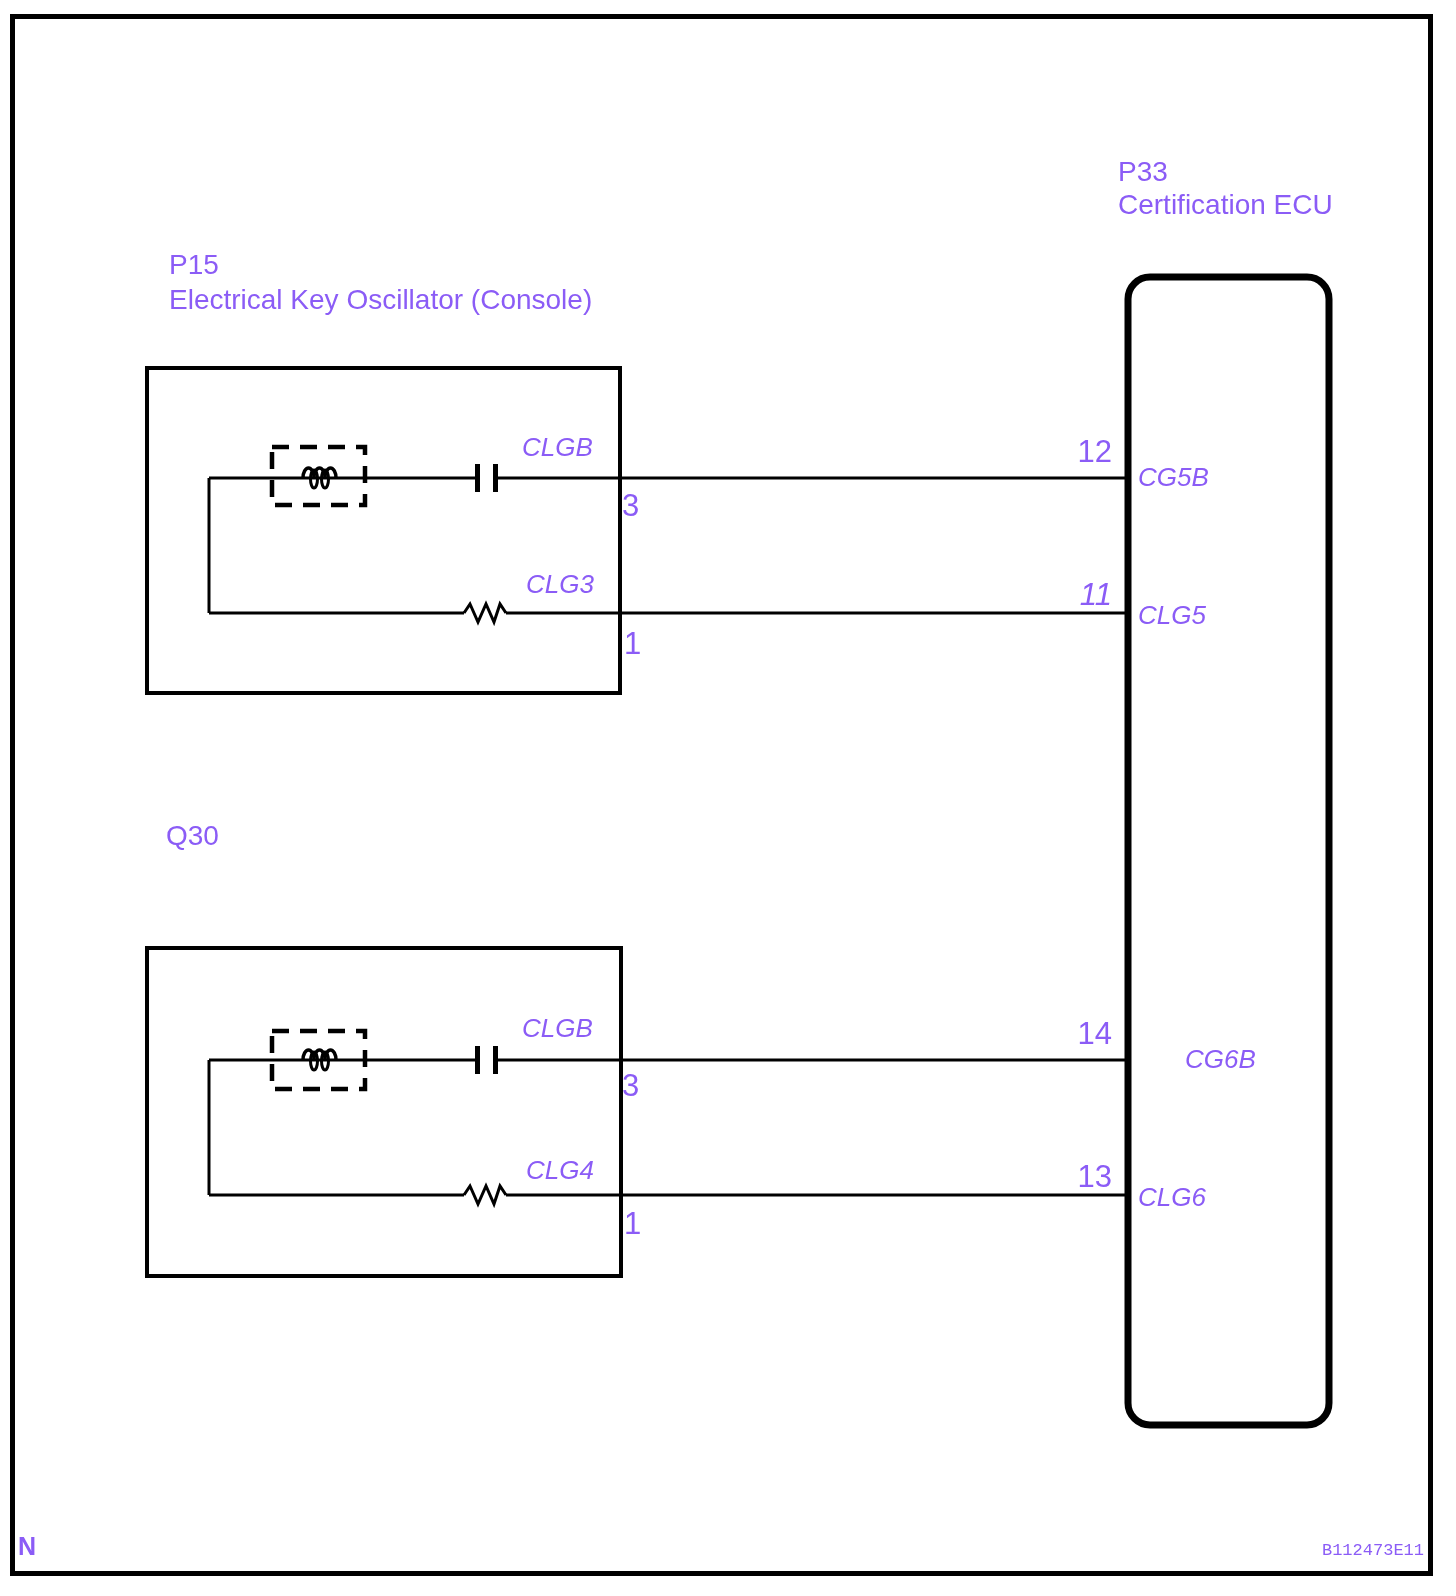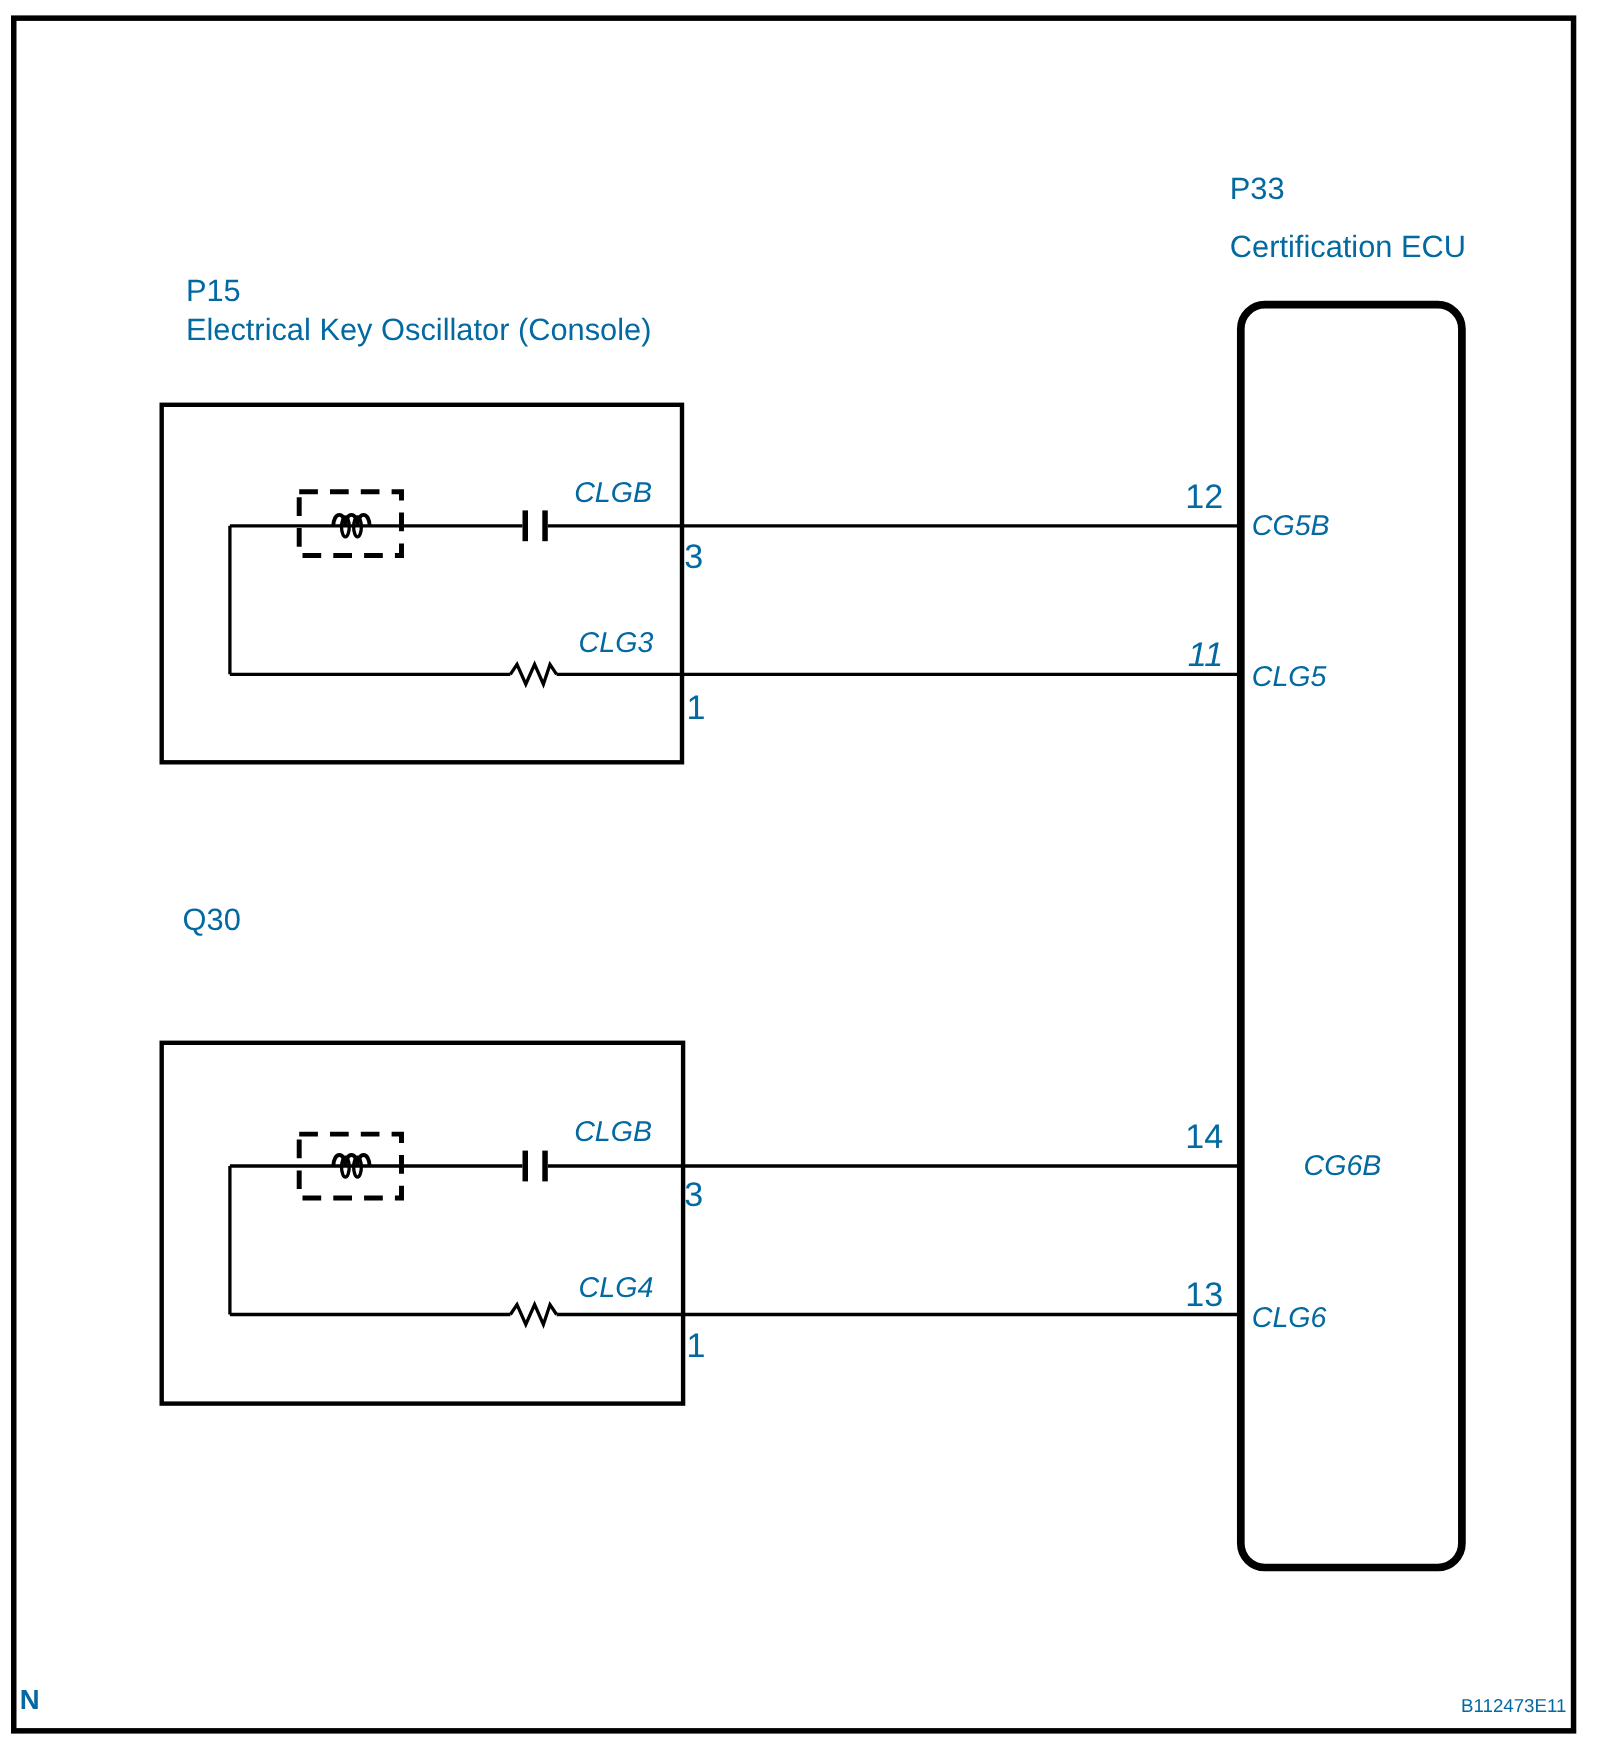--- a/index.html
+++ b/index.html
@@ -6,21 +6,21 @@
   .canvas {
     position: relative;
     width: 1456px;
     height: 1596px;
     background: #ffffff;
     font-family: "Liberation Sans", sans-serif;
     color: #000000;
     overflow: hidden;
   }
   .canvas svg { position: absolute; left: 0; top: 0; }
-  .t { position: absolute; white-space: nowrap; color: #0369a1; }
+  .t { position: absolute; white-space: nowrap; color: #8b5cf6; }
   .h    { font-size: 28px; }
   .lbl  { font-size: 26px; font-style: italic; }
   .pin  { font-size: 31px; }
   .pin-r { width: 100px; text-align: right; }
   .code { font-size: 17px; width: 224px; text-align: right; }
   .nmark { font-size: 25px; font-weight: bold; }
 </style>
 </head>
 <body>
 
@@ -72,21 +72,21 @@
       <ellipse cx="325" cy="1061" rx="3.5" ry="9" stroke-width="3"></ellipse>
     </g>
   </svg>
 
   <div class="t h" style="left:169px; top:249px;">P15</div>
   <div class="t h" style="left:169px; top:284px;">Electrical Key Oscillator (Console)</div>
 
   <div class="t h" style="left:166px; top:820px;">Q30</div>
 
   <div class="t h" style="left:1118px; top:156px;">P33</div>
-  <div class="t h" style="left:1118px; top:189px;margin-top:20px;">Certification ECU</div>
+  <div class="t h" style="left:1118px; top:189px;">Certification ECU</div>
 
   <div class="t lbl" style="left:522px; top:432px;">CLGB</div>
   <div class="t lbl" style="left:526px; top:569px;text-align:center;">CLG3</div>
 
   <div class="t lbl" style="left:522px; top:1013px;">CLGB</div>
   <div class="t lbl" style="left:526px; top:1155px;">CLG4</div>
 
   <div class="t pin" style="left:622px; top:488px;">3</div>
   <div class="t pin" style="left:624px; top:626px;">1</div>
   <div class="t pin" style="left:622px; top:1068px;">3</div>
@@ -96,15 +96,15 @@
   <div class="t pin pin-r" style="left:1012px; top:577px;font-style:italic;">11</div>
   <div class="t pin pin-r" style="left:1012px; top:1016px;">14</div>
   <div class="t pin pin-r" style="left:1012px; top:1159px;">13</div>
 
   <div class="t lbl" style="left:1138px; top:462px;">CG5B</div>
   <div class="t lbl" style="left:1138px; top:600px;">CLG5</div>
   <div class="t lbl" style="left:1138px; top:1044px;margin-left:47px;">CG6B</div>
   <div class="t lbl" style="left:1138px; top:1182px;">CLG6</div>
 
   <div class="t nmark" style="left:18px; top:1532px;">N</div>
-  <div class="t code" style="left:1200px; top:1541px;">B112473E11</div>
+  <div class="t code" style="left:1200px; top:1541px;font-family:Liberation Mono, monospace;">B112473E11</div>
 
 </div>
 
 </body></html>

